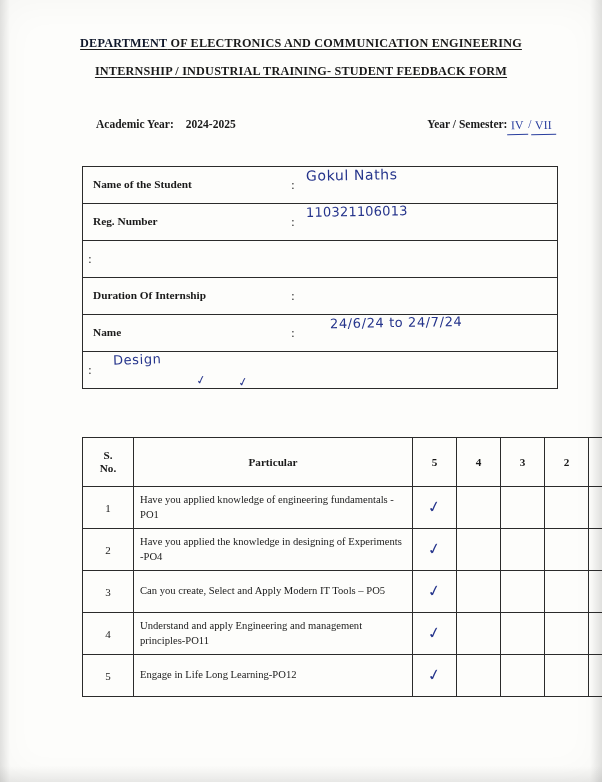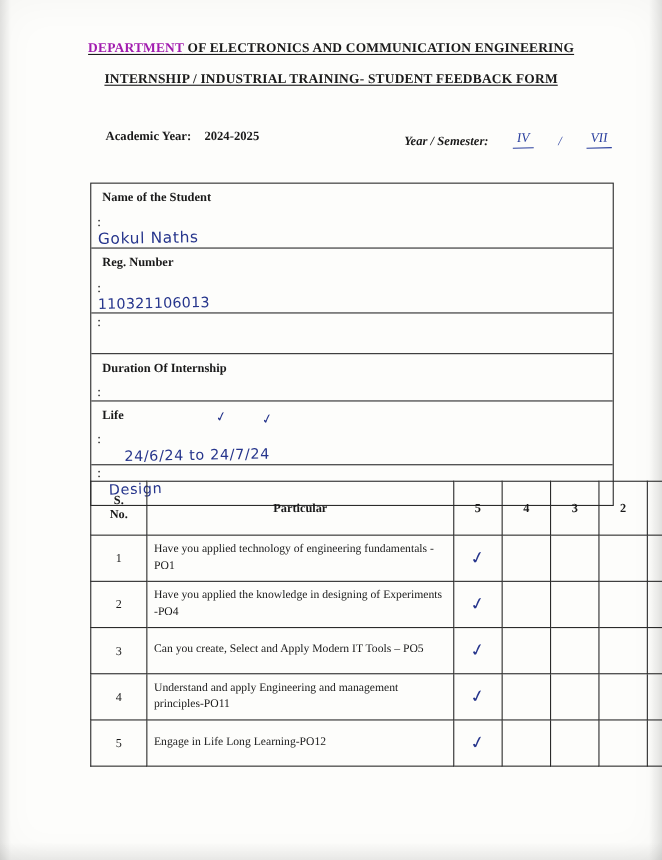--- a/index.html
+++ b/index.html
@@ -49,21 +49,21 @@
     font-weight: bold;
     letter-spacing: .2px;
   }
   #dept-title {
     top: 36px;
     font-size: 12.2px;
     text-decoration: underline;
     text-underline-offset: 2px;
   }
   #dept-title .faded {
-    color: #a21caf;
+    color: #0f172a;
     font-family: Liberation Serif, serif;
   }
   #form-title {
     top: 64px;
     font-size: 12.2px;
     text-decoration: underline;
     text-underline-offset: 2px;
   }
 
   
@@ -72,21 +72,21 @@
     top: 118px;
     left: 96px;
     right: 46px;
     display: flex;
     justify-content: space-between;
     align-items: flex-start;
     font-size: 11.5px;
     font-weight: bold;
   }
   .ay-left { display: flex; gap: 12px; text-align: center; }
-  .ay-right { display: flex; gap: 22px; align-items: flex-end; font-style: italic; }
+  .ay-right { display: flex; gap: 0; align-items: flex-start; }
   .sem-box {
     font-family: "Liberation Serif", serif;
     color: #2a3f9e;
     font-weight: normal;
     font-size: 12px;
     border-bottom: 1px solid #2a3f9e;
     padding: 0 4px 1px 4px;
     transform: rotate(-1.5deg);
     display: inline-block;
   }
@@ -98,21 +98,20 @@
     left: 82px;
     top: 166px;
     width: 474px;
     border: 1px solid #2b2b2b;
     border-collapse: collapse;
   }
   .details .row {
     display: flex;
     border-bottom: 1px solid #2b2b2b;
     min-height: 36px;
-    flex-direction: column;
   }
   .details .row.last { border-bottom: none; }
   .details .label {
     width: 193px;
     padding: 6px 0 6px 10px;
     font-size: 11.3px;
     font-weight: bold;
     line-height: 1.35;
     display: flex;
     align-items: center;
@@ -244,21 +243,21 @@
 
     <div class="row row-tall">
       <div class="label">Duration Of Internship</div>
       <div class="colon">:</div>
       <div class="value">
         <span class="hand"></span>
       </div>
     </div>
 
     <div class="row row-tall">
-      <div class="label">Life</div>
+      <div class="label">Name</div>
       <div class="colon">:</div>
       <div class="value">
         <span class="hand" style="margin-left:24px;">24/6/24 to 24/7/24</span>
       </div>
     </div>
 
     <div class="row row-tall last">
       <div class="colon">:</div>
       <div class="value">
         <span class="hand slant2" style="margin-left:10px;">Design</span>
@@ -286,21 +285,21 @@
         <th class="col-sc">4</th>
         <th class="col-sc">3</th>
         <th class="col-sc">2</th>
         <th class="col-sc">1</th>
       </tr>
     </thead>
     <tbody>
 
       <tr>
         <td class="sno">1</td>
-        <td class="part">Have you applied technology of engineering fundamentals  -PO1</td>
+        <td class="part">Have you applied knowledge of engineering fundamentals  -PO1</td>
         <td class="col-sc"><span class="tick">✓</span></td>
         <td class="col-sc"></td>
         <td class="col-sc"></td>
         <td class="col-sc"></td>
         <td class="col-sc"></td>
       </tr>
 
       <tr>
         <td class="sno">2</td>
         <td class="part">Have you applied the knowledge in designing of Experiments -PO4</td>

